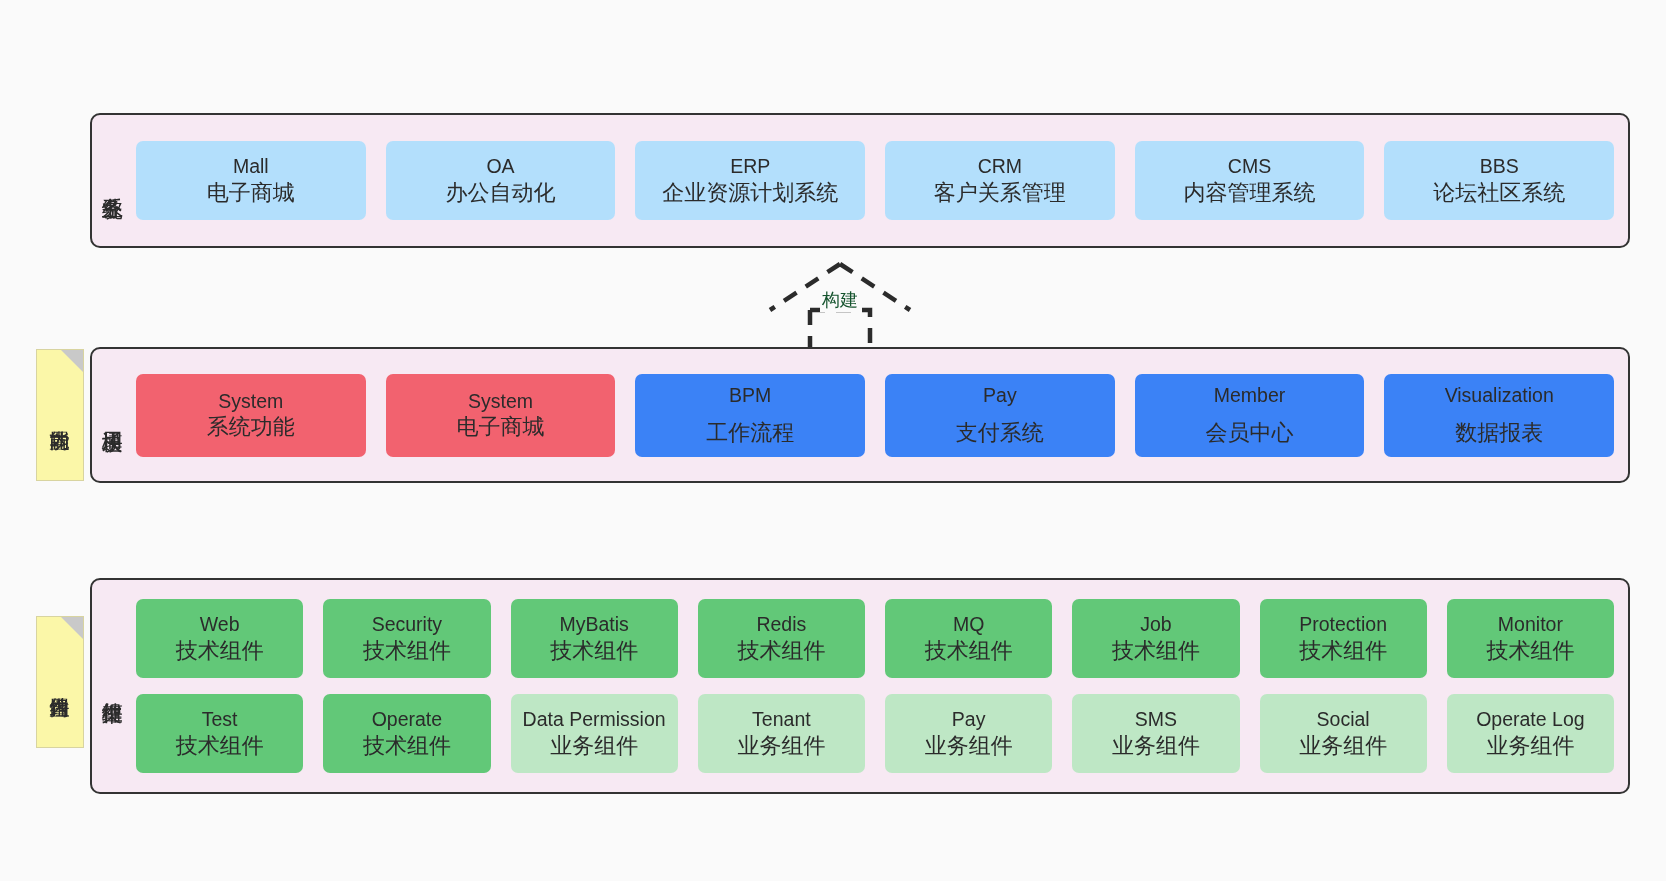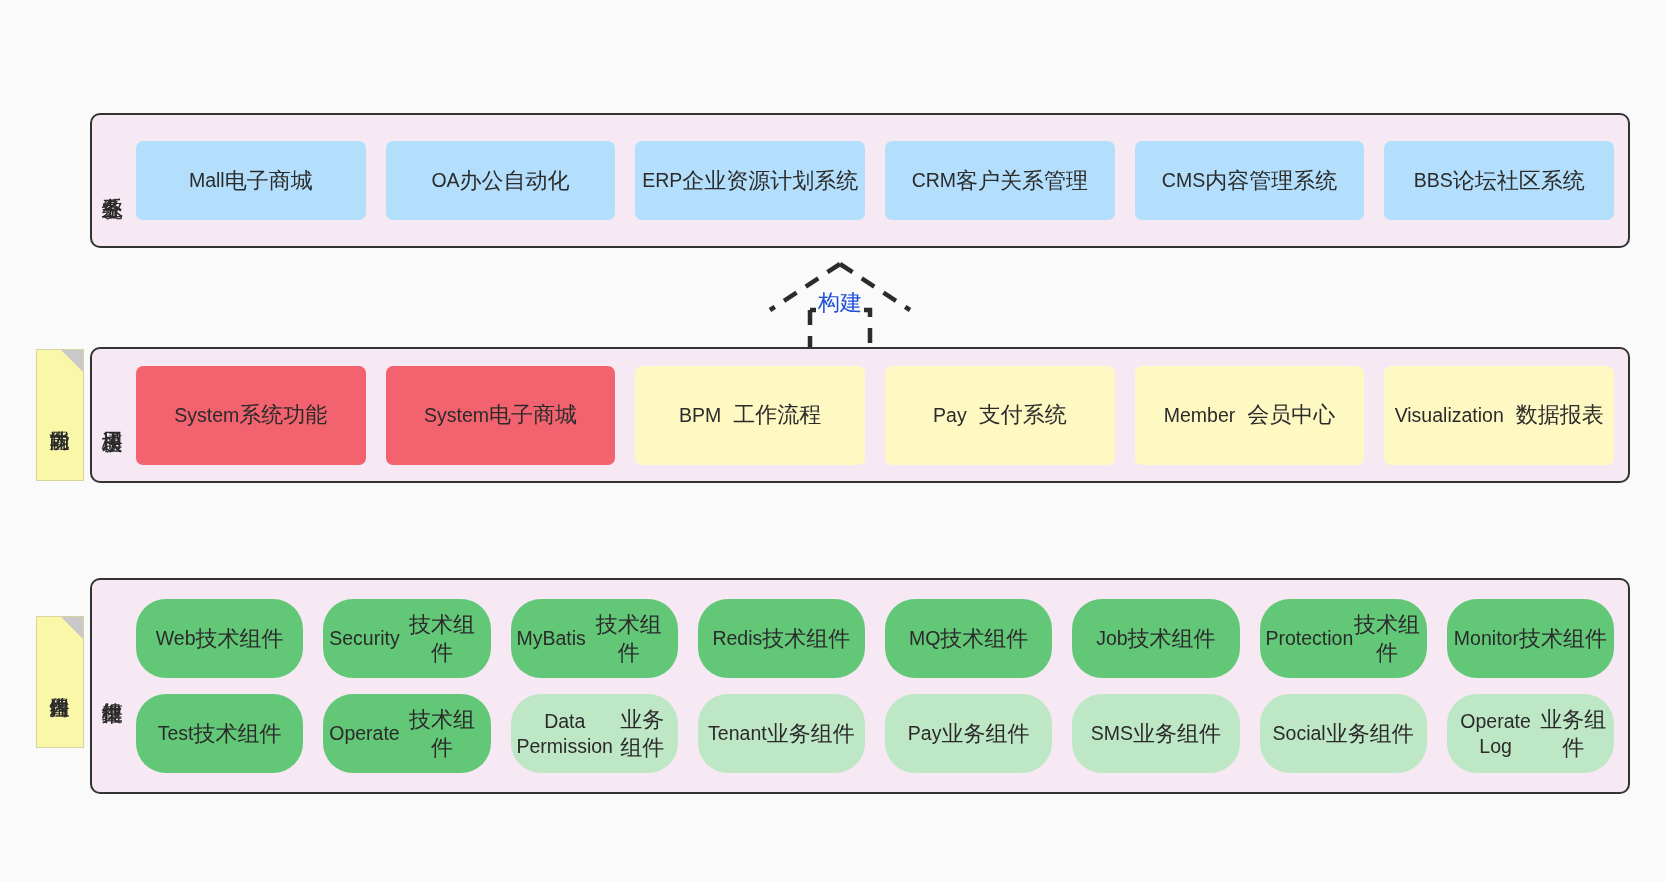--- a/index.html
+++ b/index.html
@@ -55,39 +55,39 @@
     display: flex;
     gap: 20px;
   }
 
   
   .card {
     box-sizing: border-box;
     flex: 1 1 0;
     border-radius: 7px;
     display: flex;
-    flex-direction: row;
+    flex-direction: column;
     align-items: center;
     justify-content: center;
     text-align: center;
     color: #2b2b2b;
     line-height: 1.26;
     padding: 4px 6px;
     user-select: none;
   }
   .card .t1 { font-size: 19.5px; }
   .card .t2 { font-size: 22px; }
 
   .h-biz  { height: 79px; }
-  .h-mod  { height: 99px; text-align: center; }
-  .h-comp { height: 79px; border-radius: 30px; }
+  .h-mod  { height: 83px; text-align: center; }
+  .h-comp { height: 79px; }
 
   .c-blue       { background: #b3dffc; }
   .c-red        { background: #f2626f; }
-  .c-pink       { background: #fef9c3; gap: 12px; }
+  .c-pink       { background: #3b82f6; gap: 12px; }
   .c-green      { background: #62c878; }
   .c-lightgreen { background: #bee7c5; }
 
   
   .note {
     position: absolute;
     box-sizing: border-box;
     width: 48px;
     background: #fbf7a8;
     border: 1px solid #d8d4a0;
@@ -117,22 +117,22 @@
     position: absolute;
     width: 160px;
     height: 96px;
   }
   .arrow svg { display: block; overflow: visible; }
   .arrow-label {
     position: absolute;
     left: 50%;
     transform: translateX(-50%);
     top: 30px;
-    font-size: 22px;
-    color: #1d4ed8;
+    font-size: 18px;
+    color: #14532d;
     background: #fafafa;
     padding: 0 2px;
     white-space: nowrap;
     user-select: none;
   }
 </style>
 </head>
 <body>
 
 <div id="stage">

